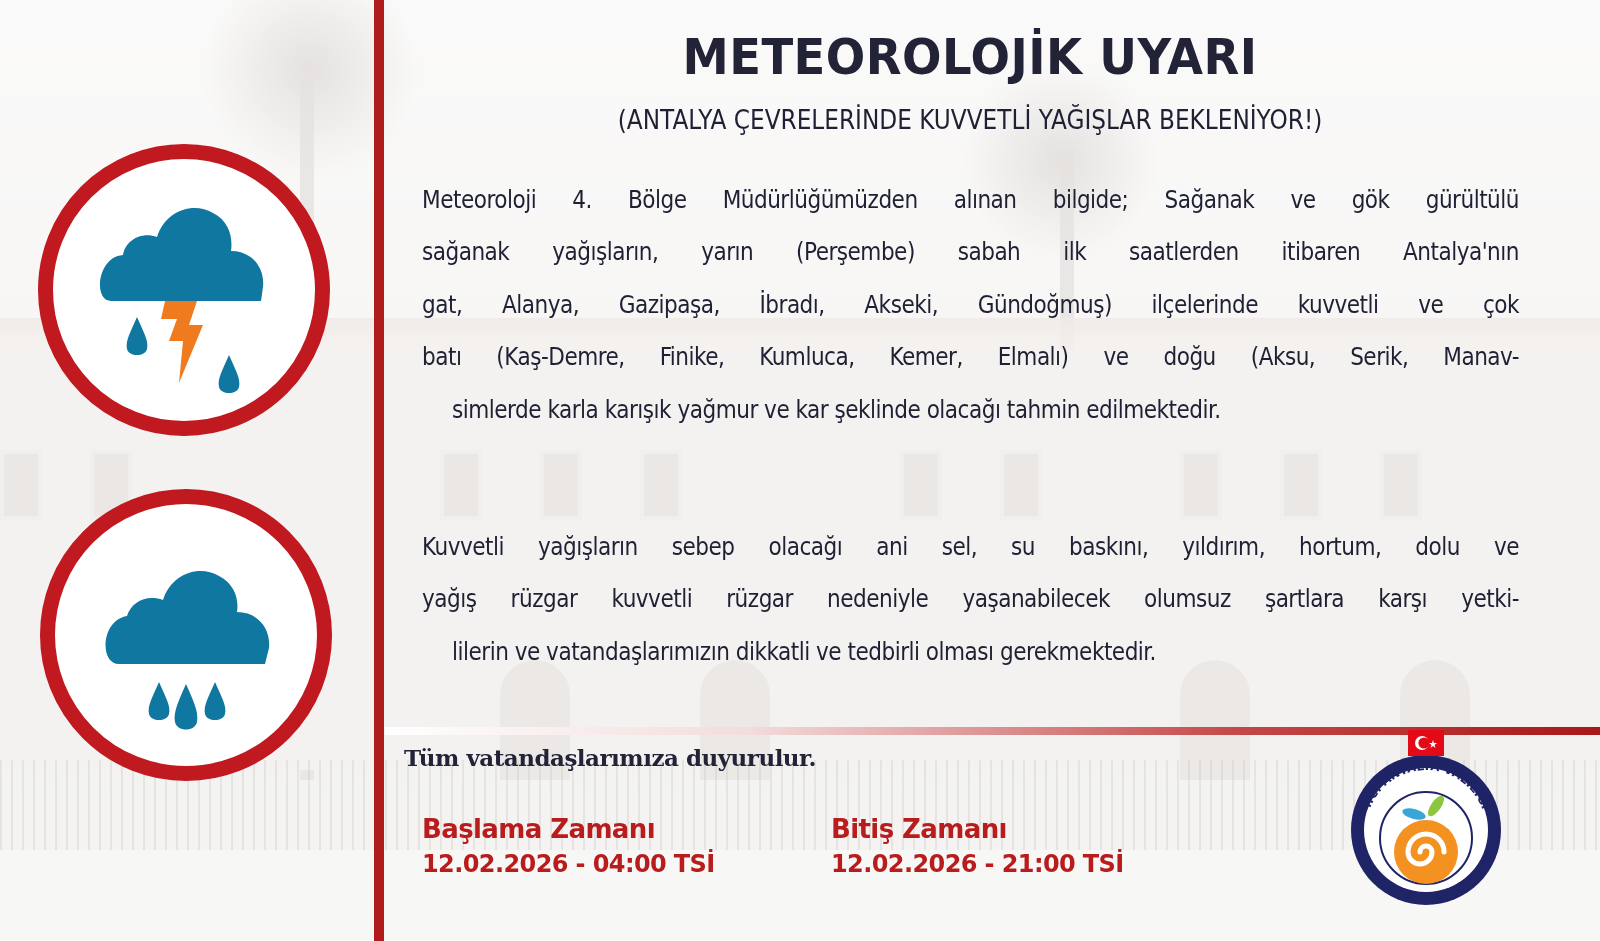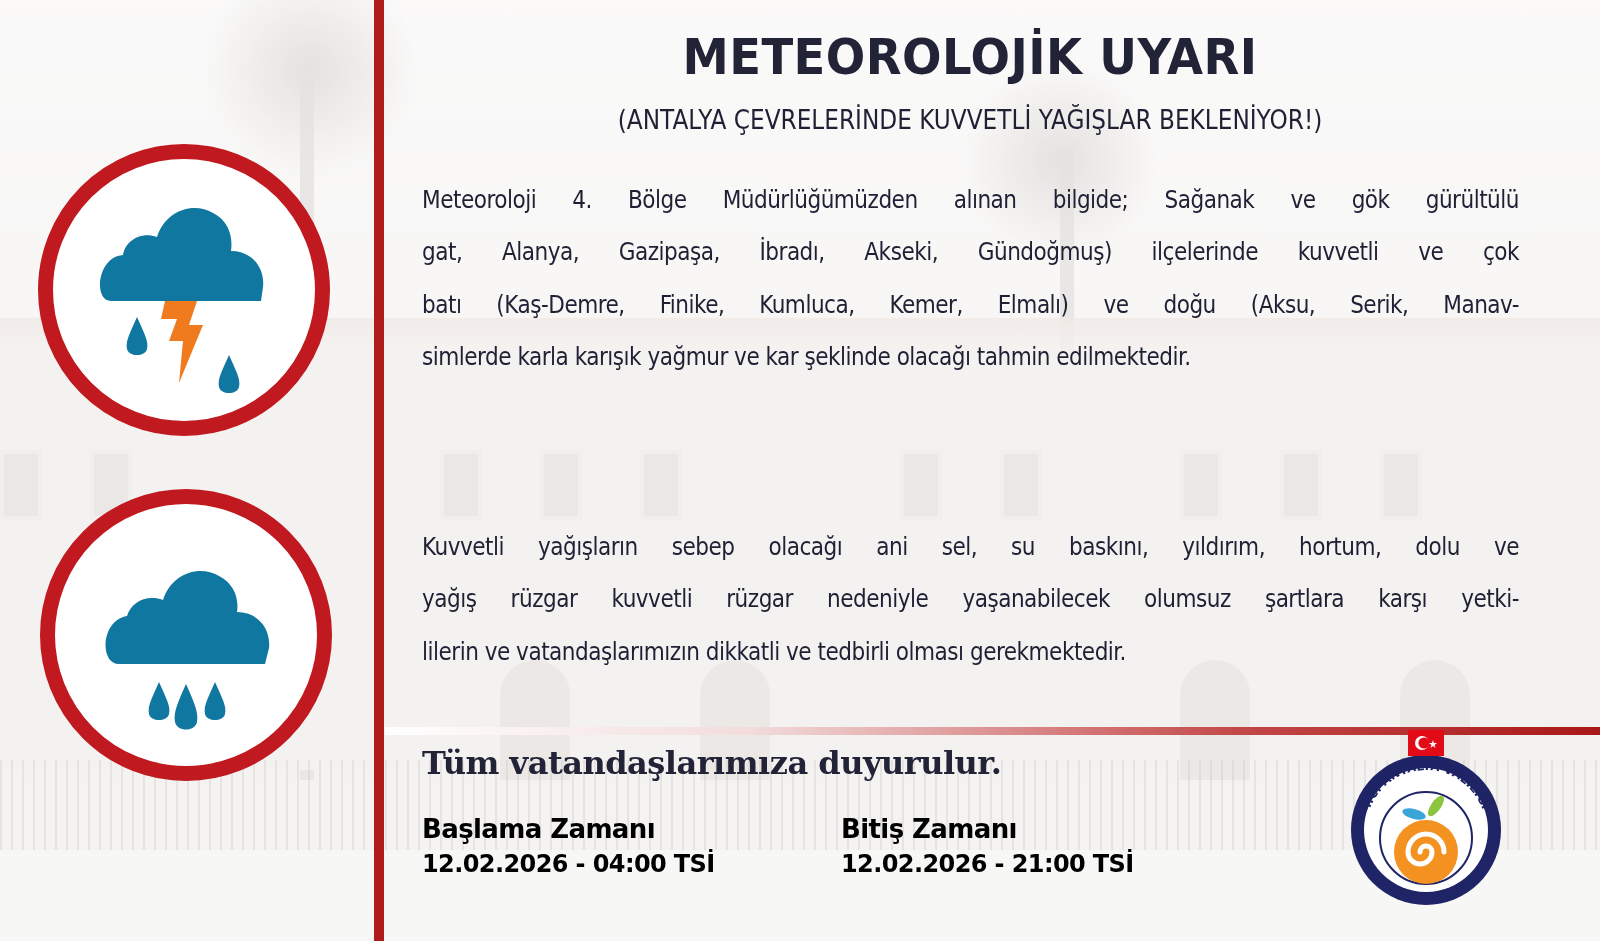--- a/index.html
+++ b/index.html
@@ -45,35 +45,35 @@
   .subtitle {
     position: absolute; left: 520px; top: 104px; width: 900px; text-align: center;
     font-size: 27px; color: #1f2033; transform: scaleX(0.86); transform-origin: center;
   }
   .para {
     position: absolute; left: 422px; width: 1097px; font-size: 24px; line-height: 52.4px;
     text-align: justify; color: #1f2033; letter-spacing: -0.5px;
     font-family: "DejaVu Sans Condensed", "DejaVu Sans", sans-serif;
   }
   .para span { display: block; text-align-last: justify; }
-  .para span.last { text-align-last: left; }
+  .para span.last { text-align-last: left; margin-left: 30px; }
   #p1 { top: 174px; }
   #p2 { top: 521px; }
 
   .announce {
-    position: absolute; left: 422px; top: 744px; font-family: "DejaVu Serif", serif;
-    font-weight: bold; font-size: 32px; color: #222336; letter-spacing: -0.5px;
+    position: absolute; left: 404px; top: 744px; font-family: "DejaVu Serif", serif;
+    font-weight: bold; font-size: 23px; color: #222336; letter-spacing: -0.5px;
   }
   .time-label, .time-value {
-    position: absolute; font-weight: bold; color: #000000; letter-spacing: -0.6px;
+    position: absolute; font-weight: bold; color: #b91c1c; letter-spacing: -0.6px;
   }
   .time-label { font-size: 26px; top: 814px; }
   .time-value { font-size: 24px; top: 850px; }
   #start-label, #start-value { left: 422px; }
-  #end-label, #end-value { left: 831px; margin-left: 10px; }
+  #end-label, #end-value { left: 831px; }
 
   .logo { position: absolute; left: 1336px; top: 730px; width: 180px; height: 180px; }
 </style>
 </head>
 <body>
 
 <div class="bg">
   <div class="sky"></div>
   <div class="palm" style="left:300px;top:80px;height:700px;"></div>
   <div class="palm-top" style="left:200px;top:-40px;width:220px;height:220px;"></div>
@@ -119,20 +119,21 @@
     <path d="M131 180 C124 196 118 208 120 218 C122 228 140 228 142 218 C144 208 138 196 131 180 Z" fill="#0f77a0"></path>
     <path d="M160 178 C154 192 148 202 150 210 C152 218 168 218 170 210 C172 202 166 192 160 178 Z" fill="#0f77a0"></path>
   </svg>
 </div>
 
 <div class="title">METEOROLOJİK UYARI</div>
 <div class="subtitle">(ANTALYA ÇEVRELERİNDE KUVVETLİ YAĞIŞLAR BEKLENİYOR!)</div>
 
 <div class="para" id="p1">
   <span>Meteoroloji 4. Bölge Müdürlüğümüzden alınan bilgide; Sağanak ve gök gürültülü</span>
+  <span>sağanak yağışların, yarın (Perşembe) sabah ilk saatlerden itibaren Antalya'nın</span>
   <span>gat, Alanya, Gazipaşa, İbradı, Akseki, Gündoğmuş) ilçelerinde kuvvetli ve çok</span>
   <span>batı (Kaş-Demre, Finike, Kumluca, Kemer, Elmalı) ve doğu (Aksu, Serik, Manav-</span>
   <span class="last">simlerde karla karışık yağmur ve kar şeklinde olacağı tahmin edilmektedir.</span>
 </div>
 
 <div class="para" id="p2">
   <span>Kuvvetli yağışların sebep olacağı ani sel, su baskını, yıldırım, hortum, dolu ve</span>
   <span>yağış rüzgar kuvvetli rüzgar nedeniyle yaşanabilecek olumsuz şartlara karşı yetki-</span>
   <span class="last">lilerin ve vatandaşlarımızın dikkatli ve tedbirli olması gerekmektedir.</span>
 </div>

